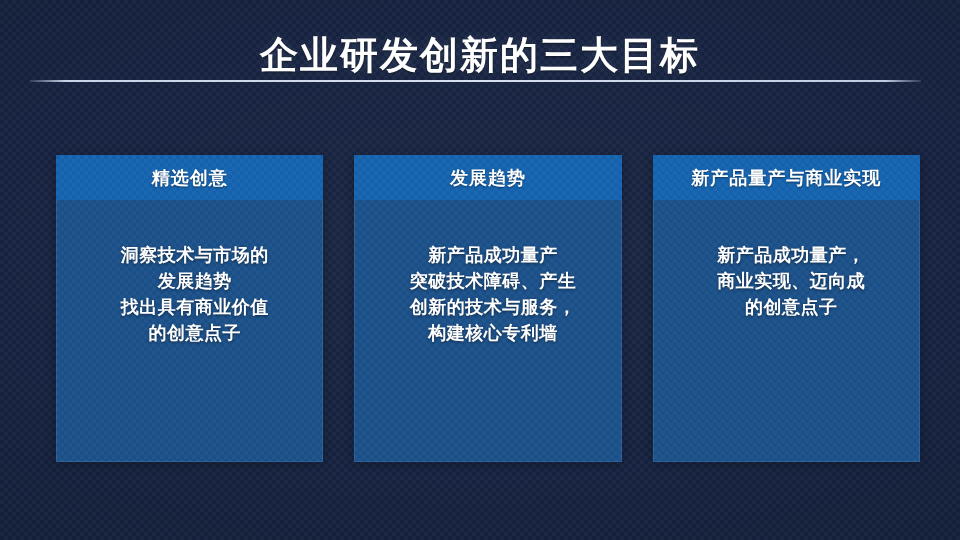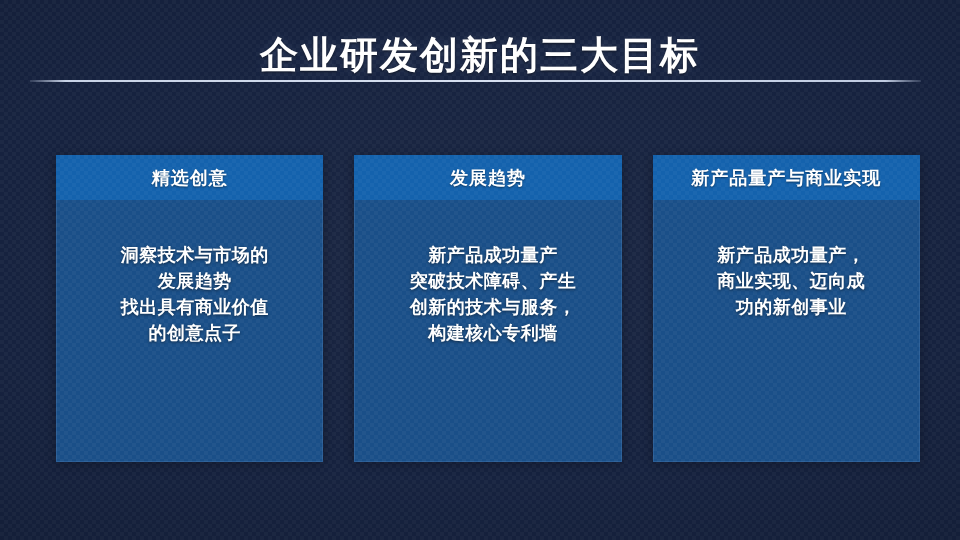--- a/index.html
+++ b/index.html
@@ -145,17 +145,17 @@
       <div class="card-body">新产品成功量产
 突破技术障碍、产生
 创新的技术与服务，
 构建核心专利墙</div>
     </div>
 
     <div class="card">
       <div class="card-header">新产品量产与商业实现</div>
       <div class="card-body">新产品成功量产，
 商业实现、迈向成
-功的新创事业</div>
+的创意点子</div>
     </div>
 
   </div>
 </div>
 
 </body></html>

